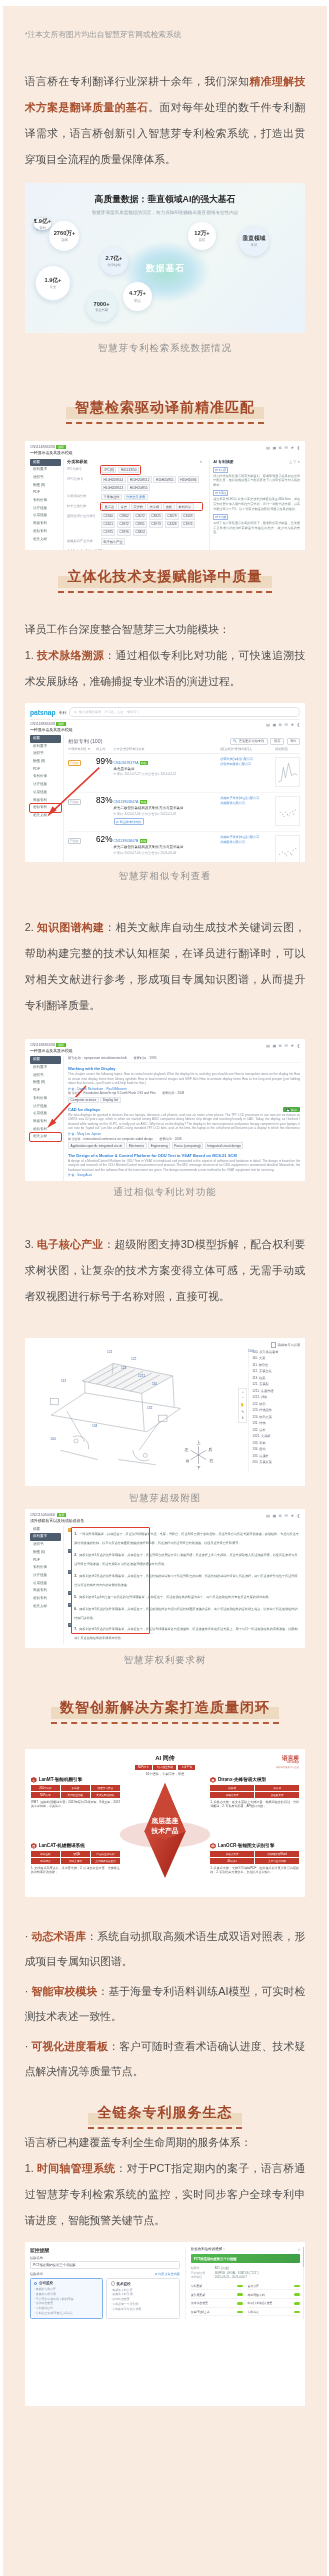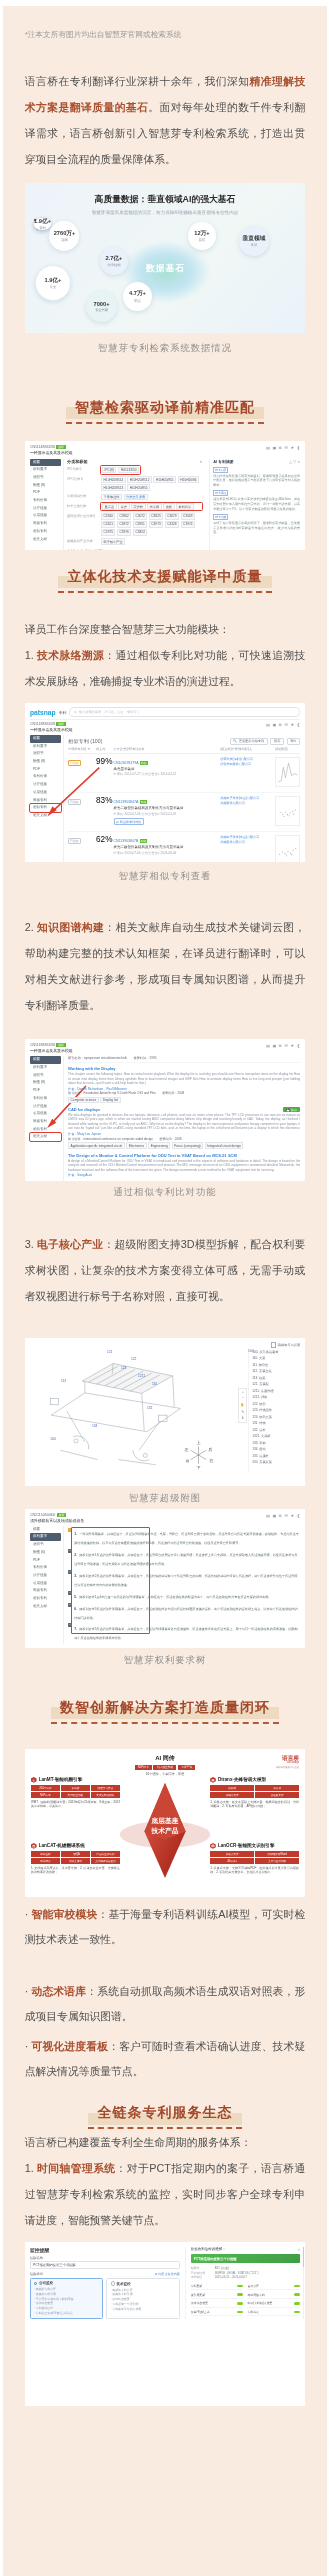--- a/index.html
+++ b/index.html
@@ -786,22 +786,22 @@
               <span>多格式支持</span>
               <span>识别结果转Word</span>
               <span>40语种+</span>
               <span>文件中图片识别</span>
             </div>
         <div class="p-desc">1. 多格式支持：支持不可编辑PDF、图片格式以及复杂背景内容提取；2. 识别结果支持文本、文档以及还原输出；</div>
       </div>
     </div>
   </div>
 
+  <p class="p" style="margin-top:27px;line-height:25px"><span>· </span><span class="em">动态术语库</span><span>：系统自动抓取高频术语生成双语对照表，形成项目专属知识图谱。</span></p>
   <p class="p" style="margin-top:5.2px;line-height:25px"><span>· </span><span class="em">智能审校模块</span><span>：基于海量专利语料训练AI模型，可实时检测技术表述一致性。</span></p>
-  <p class="p" style="margin-top:27px;line-height:25px"><span>· </span><span class="em">动态术语库</span><span>：系统自动抓取高频术语生成双语对照表，形成项目专属知识图谱。</span></p>
   <p class="p" style="margin-top:5.2px;line-height:25px"><span>· </span><span class="em">可视化进度看板</span><span>：客户可随时查看术语确认进度、技术疑点解决情况等质量节点。</span></p>
 
   <div class="sec" style="margin-top:19.6px">
     <span class="wrap"><span class="blk">全链条专利服务生态</span><div class="dash"></div></span>
   </div>
 
   <p class="p" style="">语言桥已构建覆盖专利全生命周期的服务体系：</p>
   <p class="p"><span>1. </span><span class="em">时间轴管理系统</span><span>：对于PCT指定期内的案子，语言桥通过智慧芽专利检索系统的监控，实时同步客户全球专利申请进度，智能预警关键节点。</span></p>
 
   <div class="shot" style="margin-top:9.3px;height:164px">

